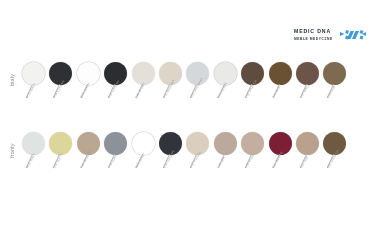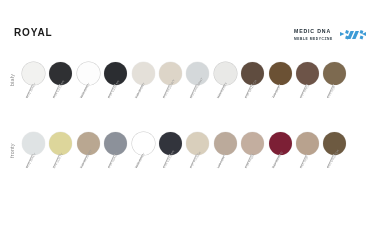--- a/index.html
+++ b/index.html
@@ -65,21 +65,20 @@
     white-space:nowrap;line-height:4px;
     transform:rotate(-60deg);transform-origin:left top;
   }
 </style>
 </head>
 <body>
 
 <div class="sheet">
 
   <div class="header">
-    <div class="title">ROYAL</div>
 
     <div class="brand">
       <div class="brand-text">
         <div class="brand-name">MEDIC DNA</div>
         <div class="brand-sub">MEBLE MEDYCZNE</div>
       </div>
       <div class="brand-mark">
         <svg viewBox="0 0 52 22" width="26" height="11" aria-hidden="true">
           <g fill="#3d9bd6">
             <polygon points="0,4 9,8 0,12"></polygon>

